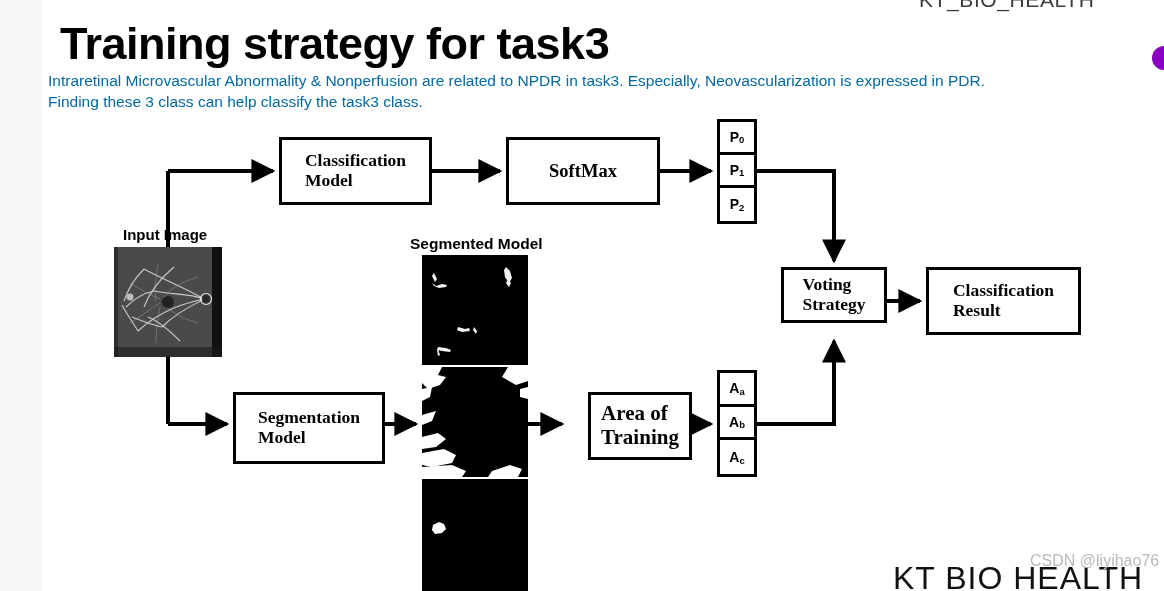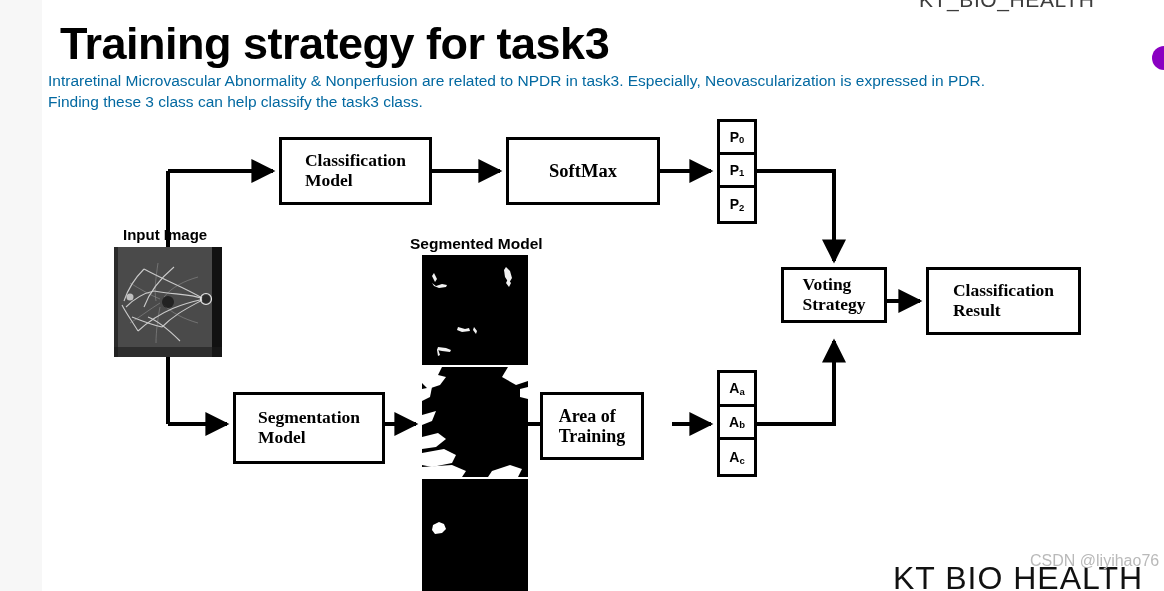--- a/index.html
+++ b/index.html
@@ -65,21 +65,21 @@
     font-family:Liberation Serif, serif;
     line-height:1.12;
     box-sizing:border-box;
   }
 
   .box-classification{left:279px;top:137px;width:153px;height:68px;font-size:17.5px;}
   .box-softmax{left:506px;top:137px;width:154px;height:68px;font-size:18.5px;}
   .box-voting{left:781px;top:267px;width:106px;height:56px;font-size:17.5px;}
   .box-result{left:926px;top:267px;width:155px;height:68px;font-size:17.5px;}
   .box-segmentation{left:233px;top:392px;width:152px;height:72px;font-size:17.5px;}
-  .box-area{left:540px;top:392px;width:104px;height:68px;font-size:18px;}
+  .box-area{left:588px;top:392px;width:104px;height:68px;font-size:21px;}
 
   
   .stack{
     position:absolute;
     border:3px solid #000;
     background:#fff;
     box-sizing:border-box;
   }
   .stack .cell{
     height:33.3%;

